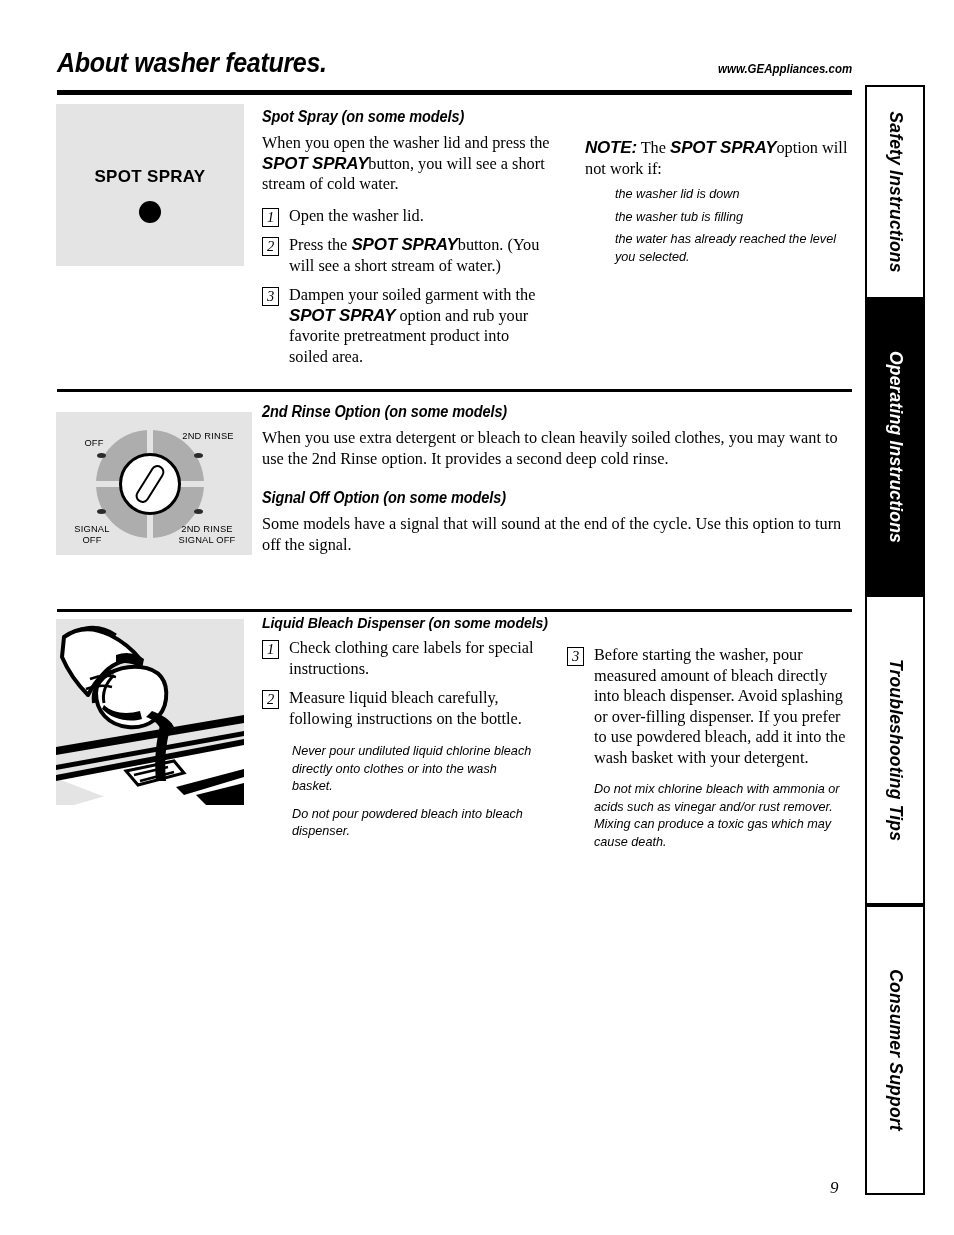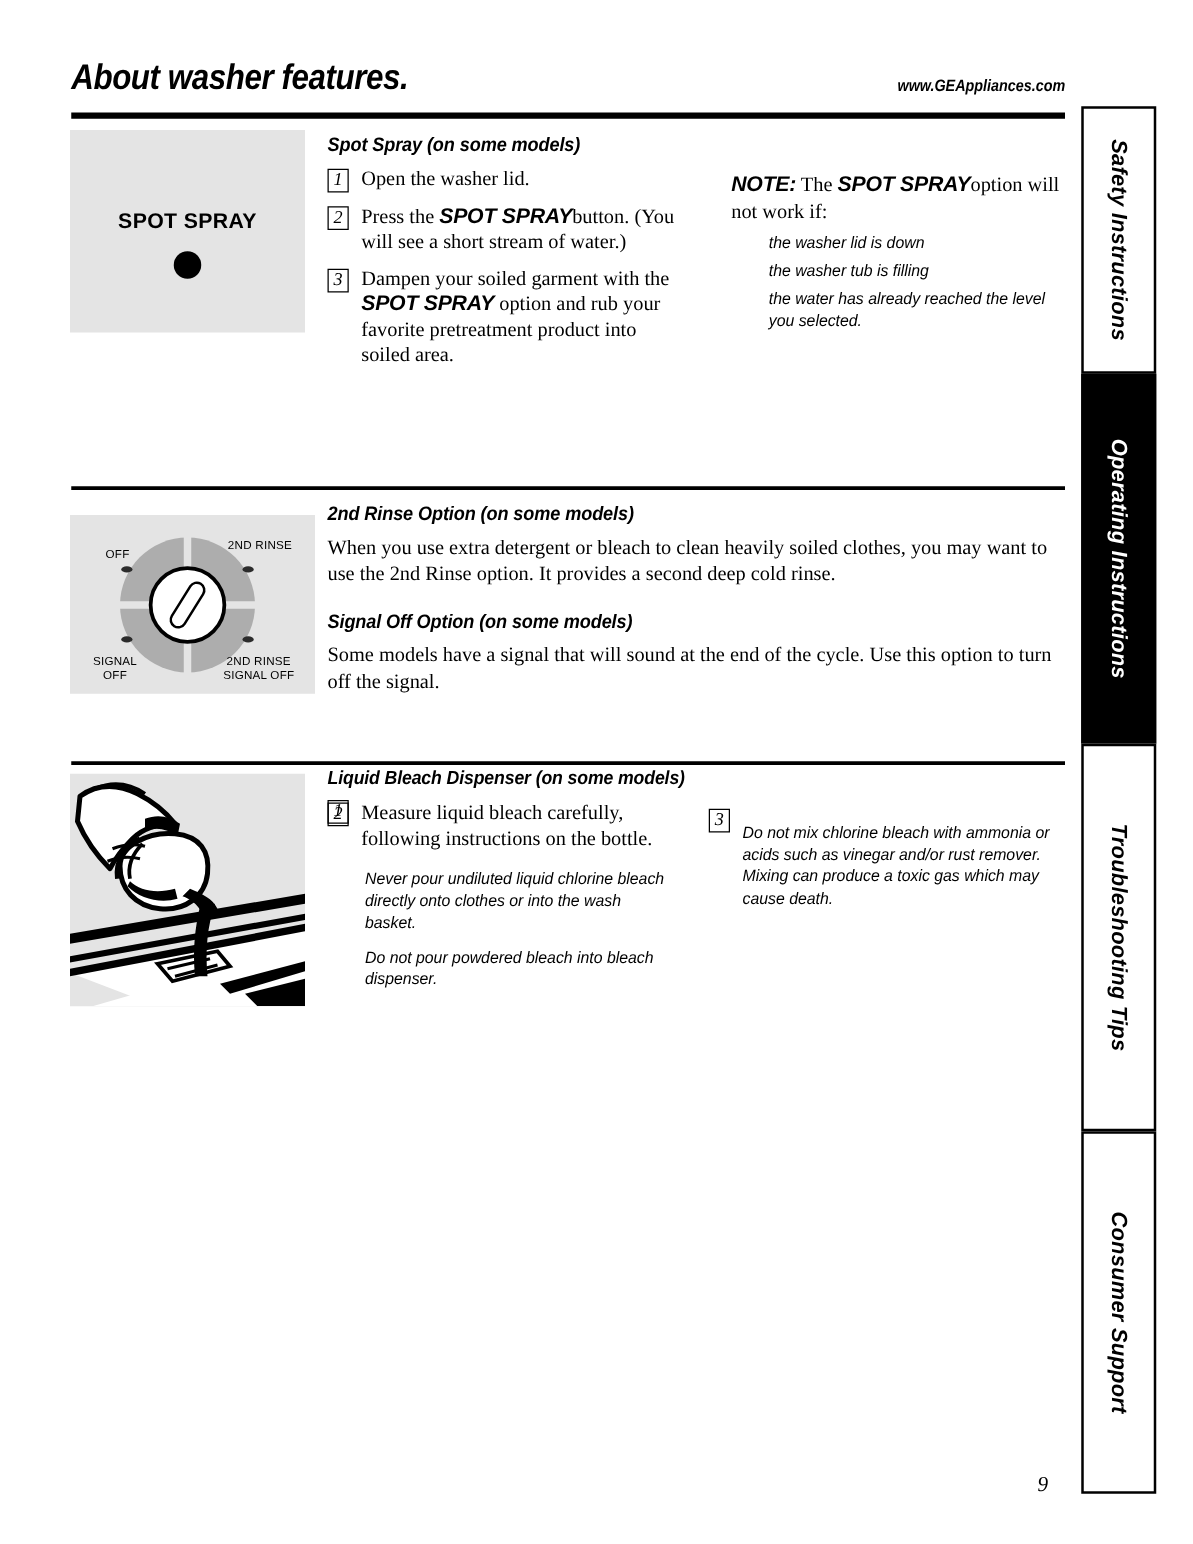--- a/index.html
+++ b/index.html
@@ -130,20 +130,25 @@
   </div>
   <div class="rule r1"></div>
 
   <div class="panel panel-spot">
     <div class="spot-label">SPOT SPRAY</div>
     <div class="spot-dot"></div>
   </div>
 
   <div class="col c-left" style="top:108px;">
     <h2 class="sec">Spot Spray (on some models)</h2>
+    <p class="body">
+      <span>When you open the washer lid and press</span>
+      <span>the</span>
+      <b class="caps">SPOT SPRAY</b><span>button, you will see a short stream of cold water.</span>
+    </p>
 
     <div class="step">
       <span class="num">1</span>
       <span>Open the washer lid.</span>
     </div>
 
     <div class="step">
       <span class="num">2</span>
       <span>Press the</span>
       <b class="caps">SPOT SPRAY</b><span>button. (You will see a short stream of water.)</span>
@@ -237,34 +242,36 @@
         <path d="M58 56 C50 64 46 74 48 84" fill="none" stroke="#000" stroke-width="3"></path>
       </svg>
     </div>
   </div>
 
   <div class="col c-left" style="top:614px;">
     <h2 class="sec" style="font-size:15.2px;">Liquid Bleach Dispenser (on some models)</h2>
 
     <div class="step">
       <span class="num">1</span>
+      <span>Check clothing care labels for special instructions.</span>
     </div>
 
     <div class="step" style="margin-bottom:13px;">
       <span class="num">2</span>
       <span>Measure liquid bleach carefully, following instructions on the bottle.</span>
     </div>
 
     <p class="note-it indent">Never pour undiluted liquid chlorine bleach directly onto clothes or into the wash basket.</p>
     <p class="note-it indent">Do not pour powdered bleach into bleach dispenser.</p>
   </div>
 
   <div class="col" style="left:567px;top:645px;width:288px;">
     <div class="step" style="margin-bottom:12px;">
       <span class="num">3</span>
+      <span>Before starting the washer, pour measured amount of bleach directly into bleach dispenser. Avoid splashing or over-filling dispenser. If you prefer to use powdered bleach, add it into the wash basket with your detergent.</span>
     </div>
     <p class="note-it" style="margin-left:27px;">Do not mix chlorine bleach with ammonia or acids such as vinegar and/or rust remover. Mixing can produce a toxic gas which may cause death.</p>
   </div>
 
   <div class="tabs">
     <div class="tab t1">
       <span class="vtxt">Safety Instructions</span>
     </div>
     <div class="tab t2 active">
       <span class="vtxt">Operating Instructions</span>

